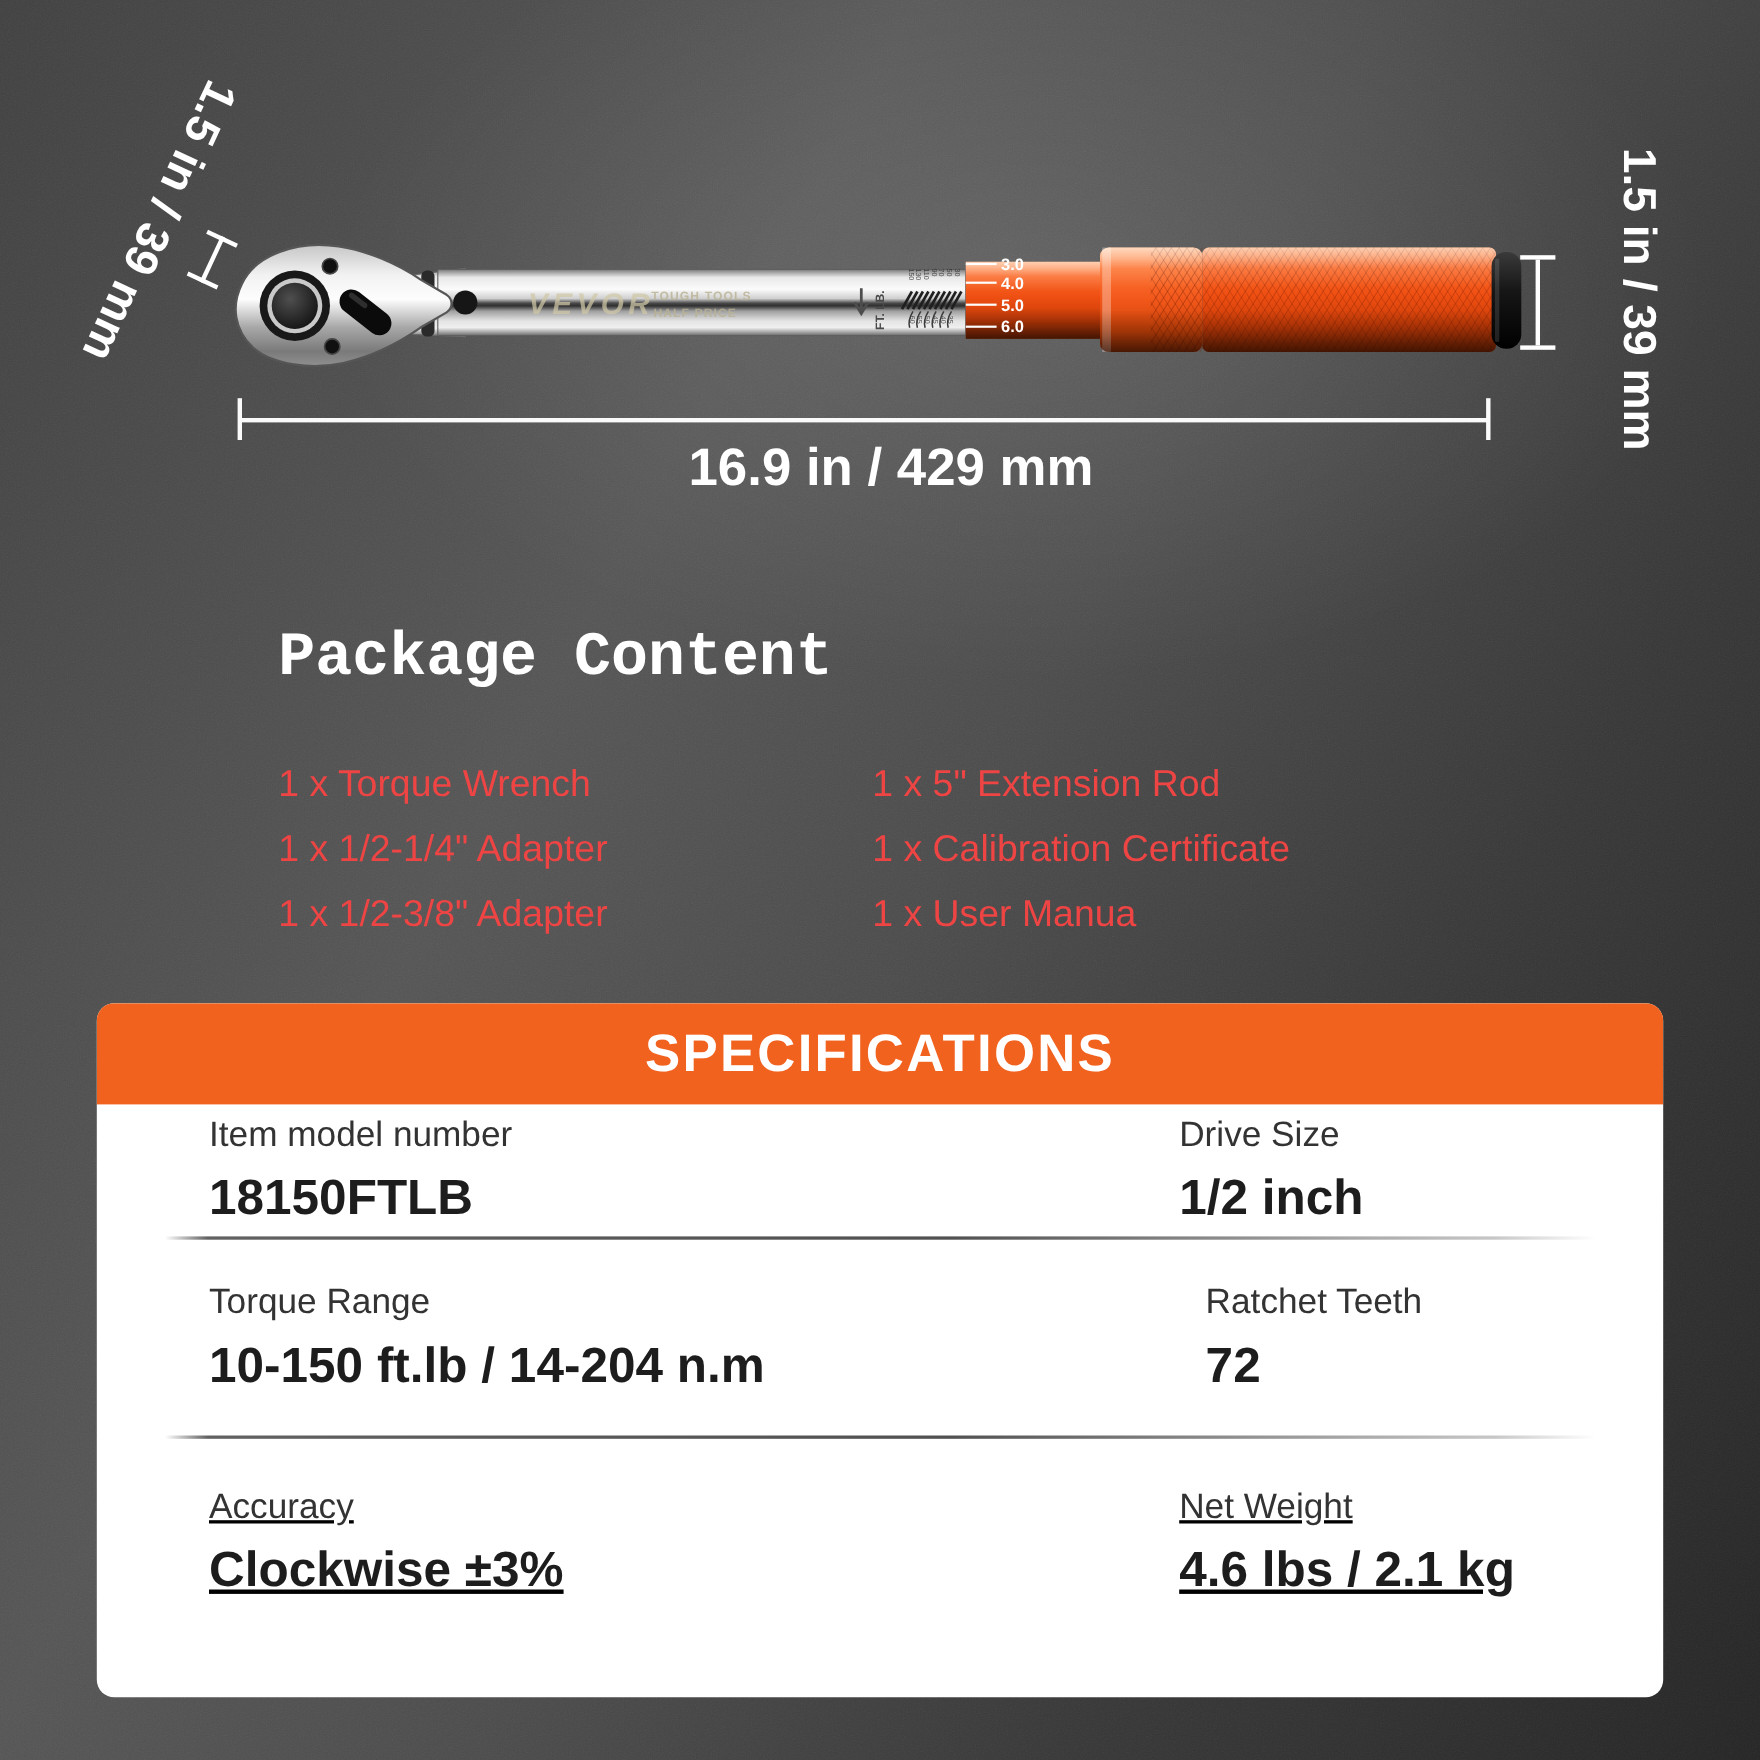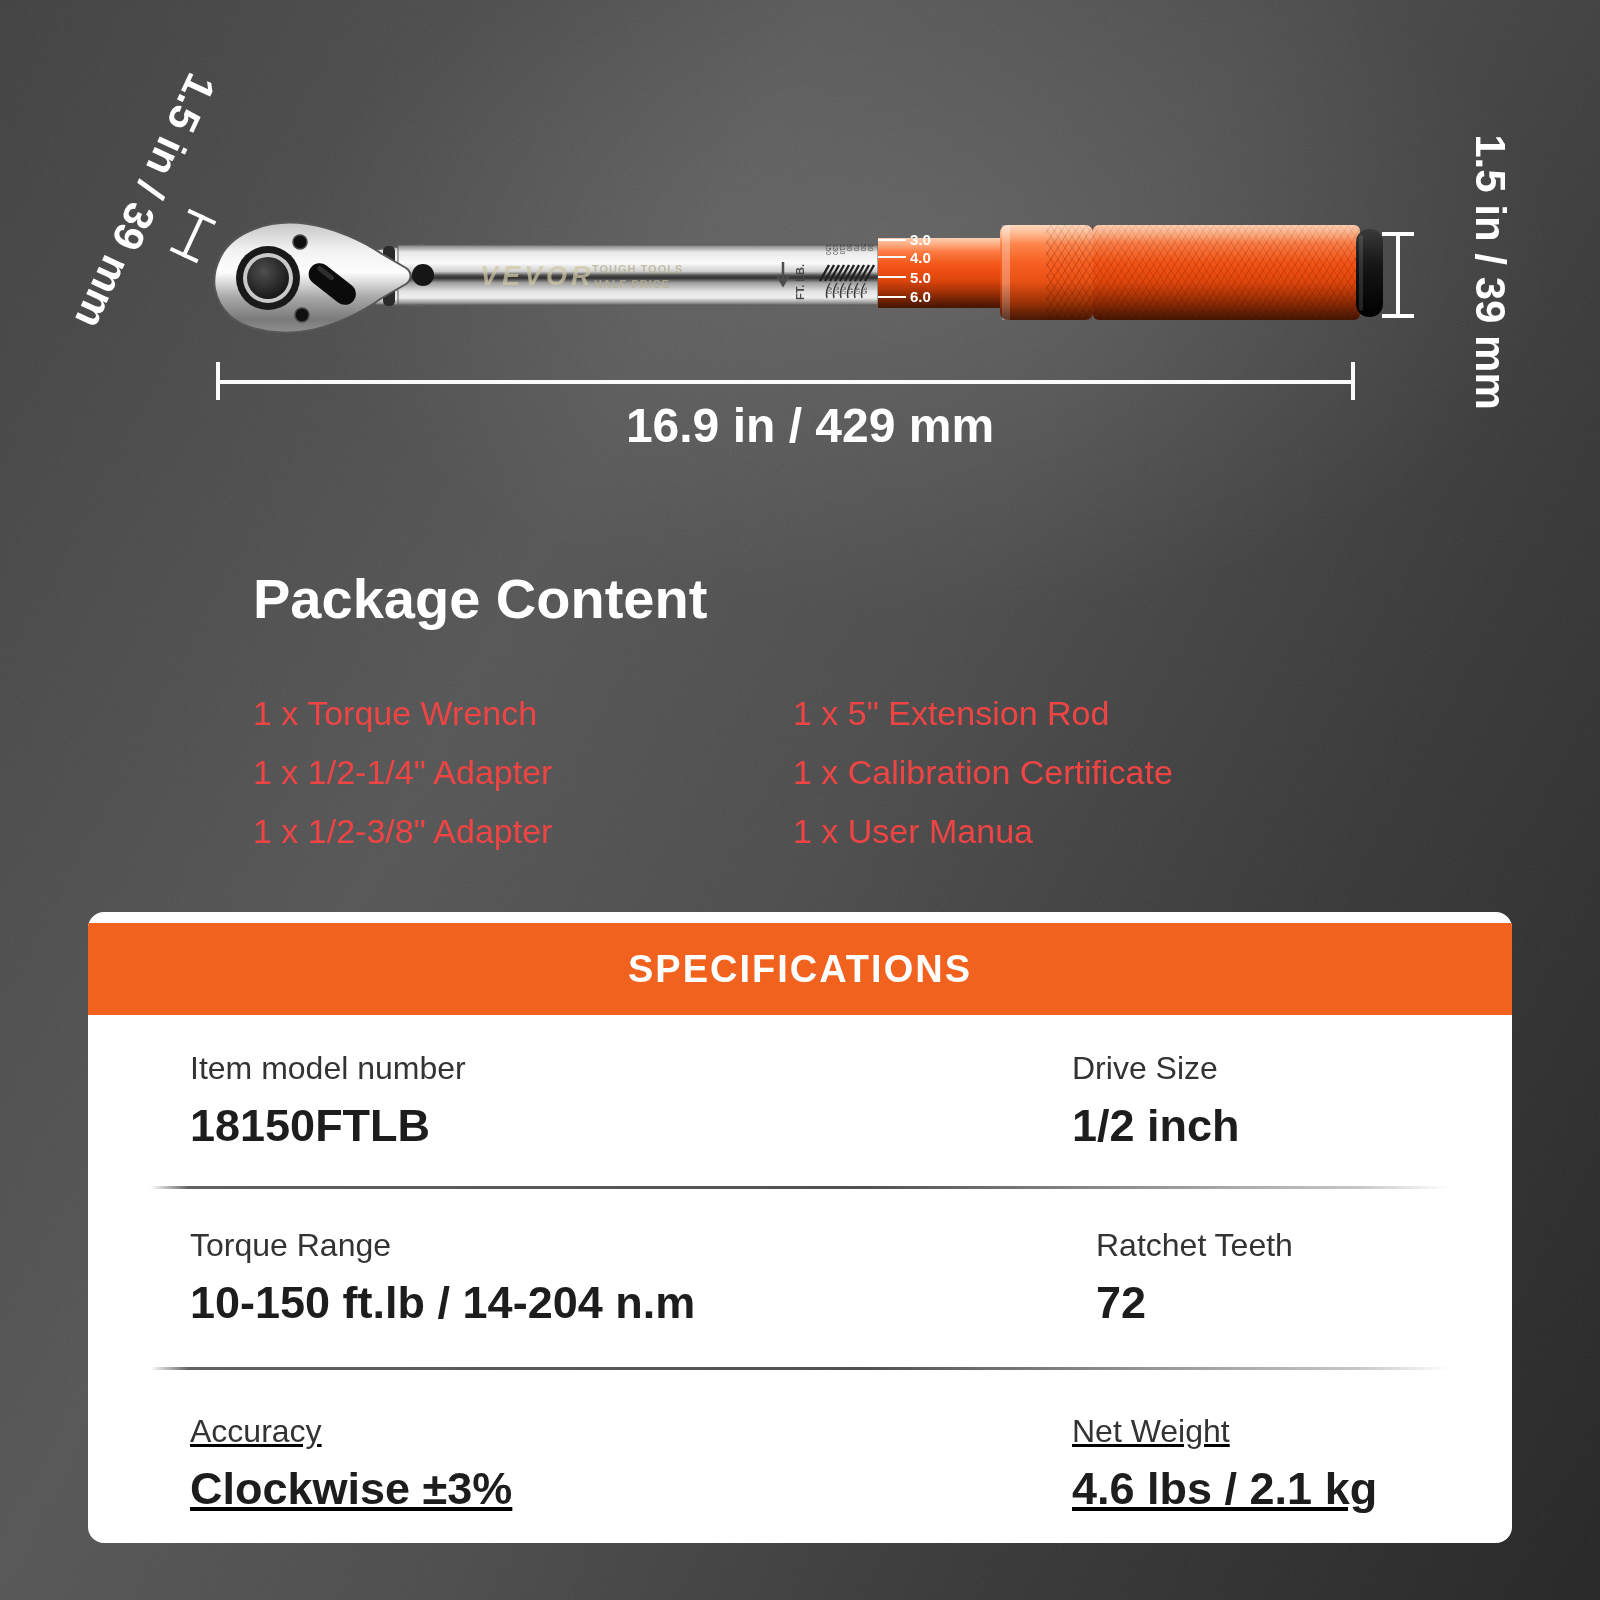--- a/index.html
+++ b/index.html
@@ -49,43 +49,43 @@
     letter-spacing:4px;fill:#cfc8a6;opacity:.72;}
   .etch-small{font-family:"Liberation Sans",sans-serif;font-size:11px;font-weight:bold;
     letter-spacing:1px;fill:#b9b294;opacity:.8;}
   .etch-unit{font-family:"Liberation Sans",sans-serif;font-size:11px;fill:#4a4a4a;font-weight:bold;}
   .scale-num{font-family:"Liberation Sans",sans-serif;font-size:6.5px;fill:#333;opacity:.85;}
   .hs-num{font-family:"Liberation Sans",sans-serif;font-size:15px;font-weight:bold;fill:#ffffff;}
 
   
   .pkg-title{
     position:absolute;left:253px;top:566px;margin:0;
-    color:#ffffff;font-size:56px;font-weight:bold;
+    color:#ffffff;font-size:56px;font-weight:bold;font-family:Liberation Mono, monospace;
   }
   .pkg-list{position:absolute;top:684px;margin:0;padding:0;list-style:none;}
   .pkg-list.col1{left:253px;}
   .pkg-list.col2{left:793px;}
   .pkg-list li{
     color:#ef4444;font-size:34px;line-height:59px;white-space:nowrap;
   }
 
   
   .specs-card{
     position:absolute;left:88px;top:912px;width:1424px;height:631px;
     background:#ffffff;border-radius:16px;overflow:hidden;
   }
   .specs-header{
     height:92px;display:flex;align-items:center;justify-content:center;
-    color:#ffffff;font-size:38px;font-weight:bold;letter-spacing:2px;margin-top:11px;
+    color:#ffffff;font-size:48px;font-weight:bold;letter-spacing:2px;
   }
   .spec-row{
     display:grid;grid-template-columns:882px 1fr;padding:0 0 0 102px;
     align-content:center;
   }
-  .spec-row.r1{height:171px;}
+  .spec-row.r1{height:120px;}
   .spec-row.r2{height:178px;gap:24px;}
   .spec-row.r3{height:188px;text-decoration:underline;}
   .spec-cell{display:flex;flex-direction:column;justify-content:center;}
   .spec-label{color:#333333;font-size:32px;line-height:40px;}
   .spec-value{color:#1d1d1d;font-size:45px;font-weight:bold;line-height:56px;margin-top:10px;white-space:nowrap;}
   .divider{
     height:3px;margin:0 62px;
     background:linear-gradient(90deg, rgba(70,70,70,0) 0%, rgba(70,70,70,0.85) 3%,
       rgba(62,62,62,0.9) 55%, rgba(70,70,70,0.3) 93%, rgba(70,70,70,0) 100%);
   }

